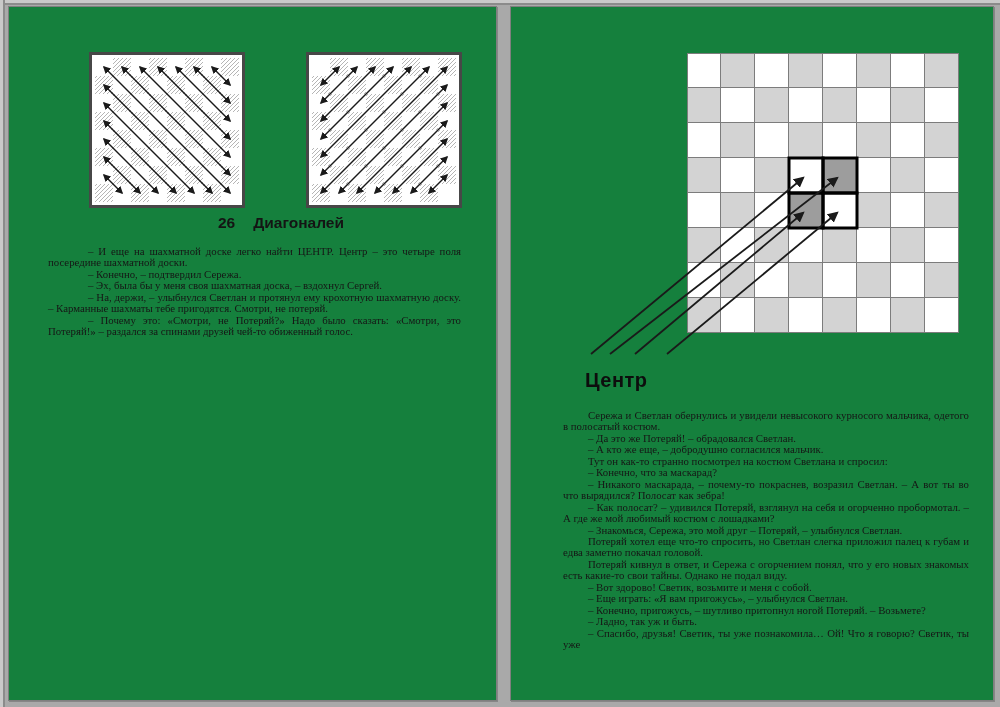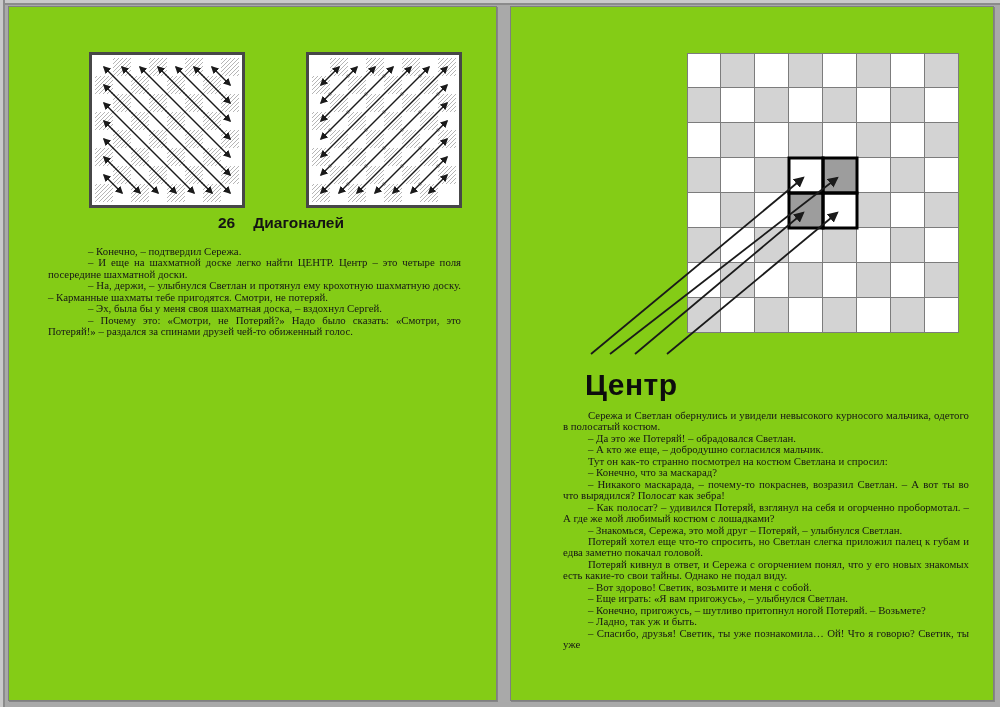--- a/index.html
+++ b/index.html
@@ -9,41 +9,41 @@
     position:relative; overflow:hidden;
     font-family:"Liberation Serif", serif;
   }
   .frame-top { position:absolute; top:0; left:0; width:1000px; height:3px;
     background:#c9c9c9; border-bottom:2px solid #8b8b8b; z-index:5; }
   .frame-left { position:absolute; top:0; left:0; width:3px; height:707px;
     background:#c9c9c9; border-right:2px solid #8b8b8b; z-index:5; }
 
   .page {
     position:absolute; top:6px; height:693px;
-    background:#84cc16;
+    background:#15803d;
     border:1px solid #7f7f7f;
     box-shadow:1px 1px 0 rgba(90,90,90,.45);
   }
   .page-left  { left:8px;   width:487px; }
   .page-right { left:510px; width:482px; }
 
   .diagram { position:absolute; }
 
   .heading-left {
     position:absolute; left:209px; top:208px;
     font-family:"Liberation Sans", sans-serif;
     font-weight:bold; font-size:15.5px; line-height:1;
     color:#141414; white-space:nowrap;
   }
   .heading-left .num { margin-right:18px; }
 
   .heading-right {
     position:absolute; left:74px; top:363px;
     font-family:"Liberation Sans", sans-serif;
-    font-weight:bold; font-size:30px; line-height:1;
+    font-weight:bold; font-size:20px; line-height:1;
     letter-spacing:.5px; color:#0d0d0d; white-space:nowrap;
   }
 
   .body-text {
     position:absolute;
     font-size:10.8px; line-height:11.45px;
     text-align:justify; color:#161616;
   }
   .body-text p { margin:0; }
   .text-left  { left:39px; top:239px; width:413px; }
@@ -125,24 +125,24 @@
       <line x1="141" y1="105" x2="105" y2="141"></line>
       <line x1="141" y1="123" x2="123" y2="141"></line>
     </g>
   </svg>
 
   <div class="heading-left">
     <span class="num">26</span><span>Диагоналей</span>
   </div>
 
   <div class="body-text text-left">
+    <p>– И еще на шахматной доске легко найти ЦЕНТР. Центр – это четыре поля посередине шахматной доски.</p>
     <p>– Конечно, – подтвердил Сережа.</p>
-    <p>– И еще на шахматной доске легко найти ЦЕНТР. Центр – это четыре поля посередине шахматной доски.</p>
+    <p>– Эх, была бы у меня своя шахматная доска, – вздохнул Сергей.</p>
     <p>– На, держи, – улыбнулся Светлан и протянул ему крохотную шахматную доску. – Карманные шахматы тебе пригодятся. Смотри, не потеряй.</p>
-    <p>– Эх, была бы у меня своя шахматная доска, – вздохнул Сергей.</p>
     <p>– Почему это: «Смотри, не Потеряй?» Надо было сказать: «Смотри, это Потеряй!» – раздался за спинами друзей чей-то обиженный голос.</p>
   </div>
 </div>
 
 <div class="page page-right">
 
   <svg class="diagram" style="left:70px; top:40px;" width="390" height="320">
     <defs>
       <pattern id="checkC" x="106" y="6" width="68" height="70" patternUnits="userSpaceOnUse">
         <rect width="68" height="70" fill="#ffffff"></rect>

